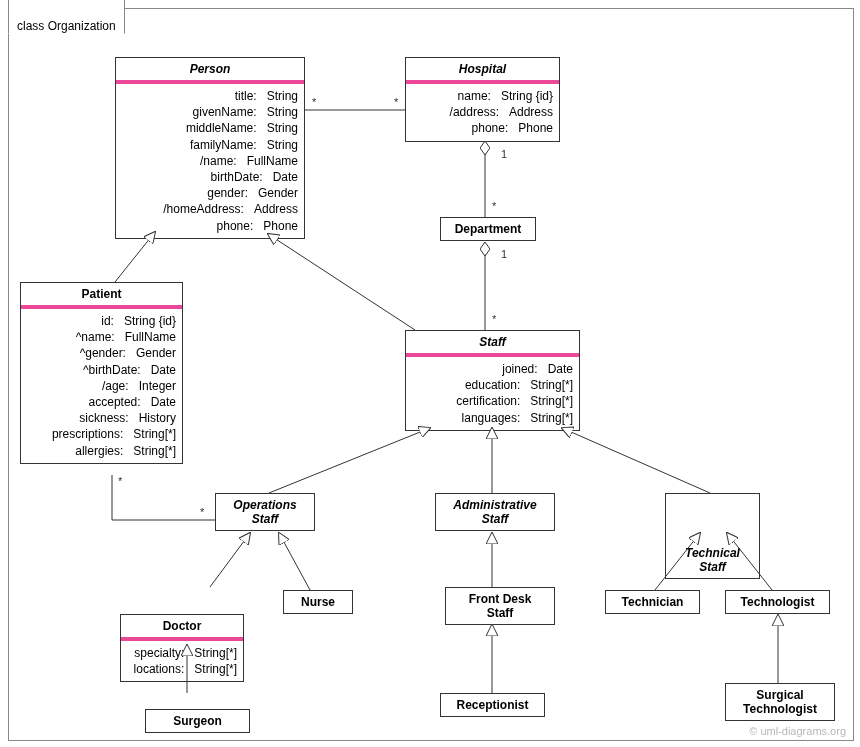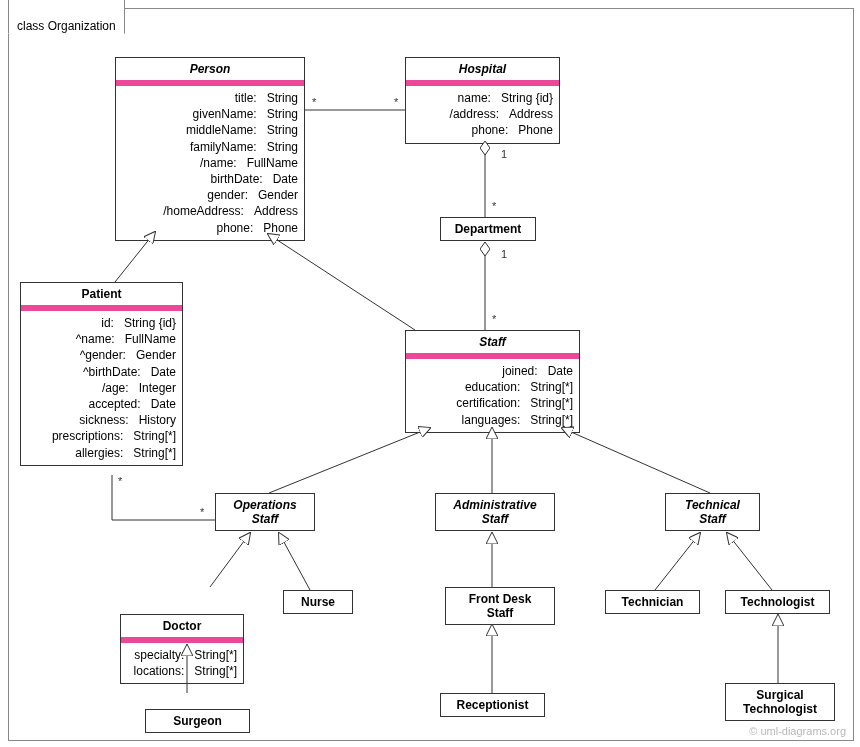--- a/index.html
+++ b/index.html
@@ -36,21 +36,21 @@
     position: absolute;
     border: 1px solid #333;
     background: #fff;
     box-sizing: border-box;
   }
   .cls-title {
     text-align: center;
     font-weight: bold;
     font-style: italic;
     padding: 4px 4px;
-    border-bottom: 6px solid #ec4899;
+    border-bottom: 4px solid #ec4899;
   }
   .cls-title.no-attrs { border-bottom: none; }
   .cls-title.plain { font-style: normal; }
   .cls-attrs {
     padding: 4px 6px;
   }
   .row { display: flex; justify-content: flex-end; gap: 10px; line-height: 1.35; }
   .row span:first-child { white-space: nowrap; }
   .row span:last-child { white-space: nowrap; }
   svg.overlay {
@@ -215,21 +215,21 @@
     <div class="cls-title no-attrs" style="border-bottom:none;">
       <span>Operations</span><br><span>Staff</span>
     </div>
   </div>
   <div class="cls" style="left:435px; top:493px; width:120px;">
     <div class="cls-title no-attrs" style="border-bottom:none;">
       <span>Administrative</span><br><span>Staff</span>
     </div>
   </div>
   <div class="cls" style="left:665px; top:493px; width:95px;">
-    <div class="cls-title no-attrs" style="border-bottom:none;">
+    <div class="cls-title no-attrs" style="border-bottom:none;margin-top:48px;">
       <span>Technical</span><br><span>Staff</span>
     </div>
   </div>
 
   <div class="cls" style="left:120px; top:614px; width:124px;">
     <div class="cls-title plain">Doctor</div>
     <div class="cls-attrs">
       <div class="row">
           <span>specialty:</span>
           <span>String[*]</span>

